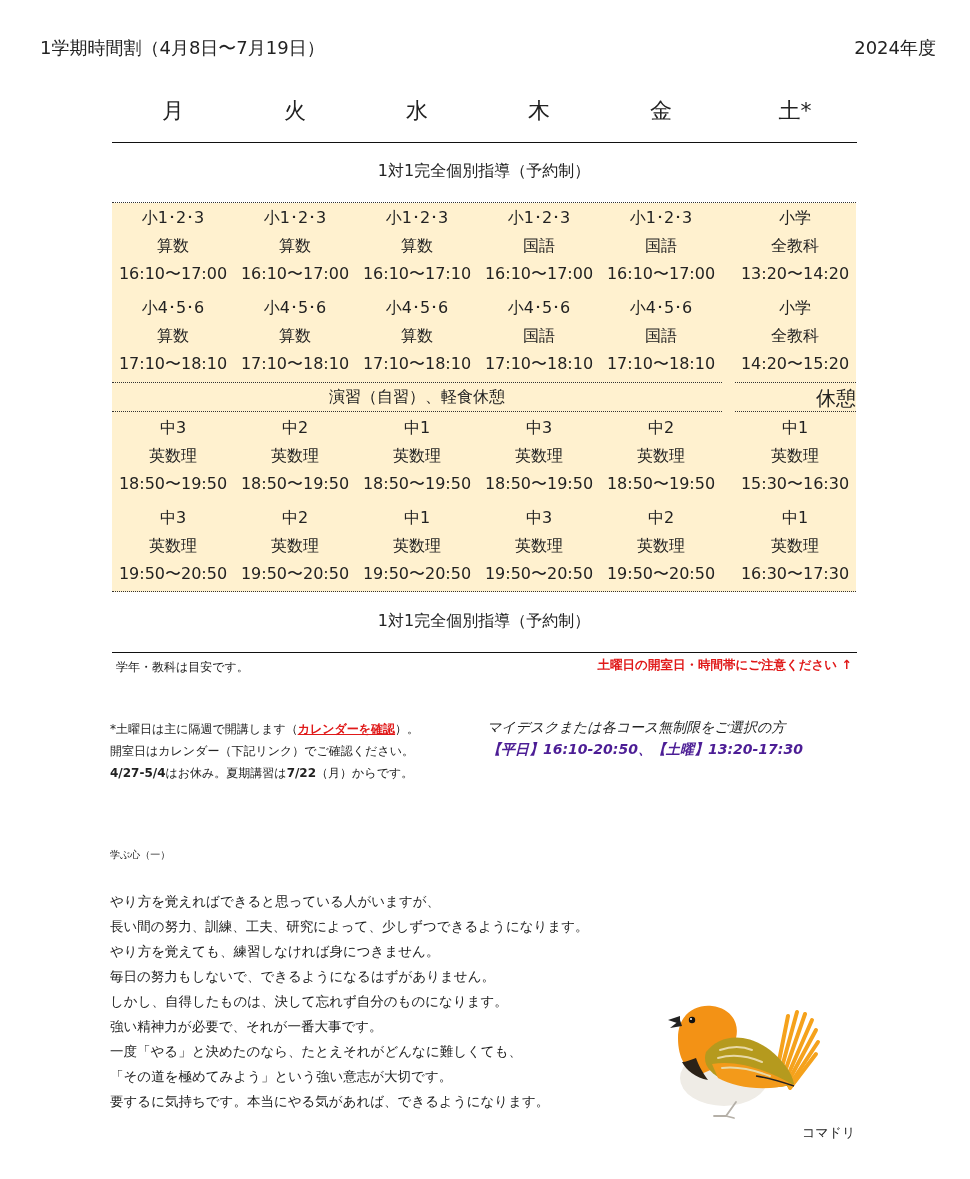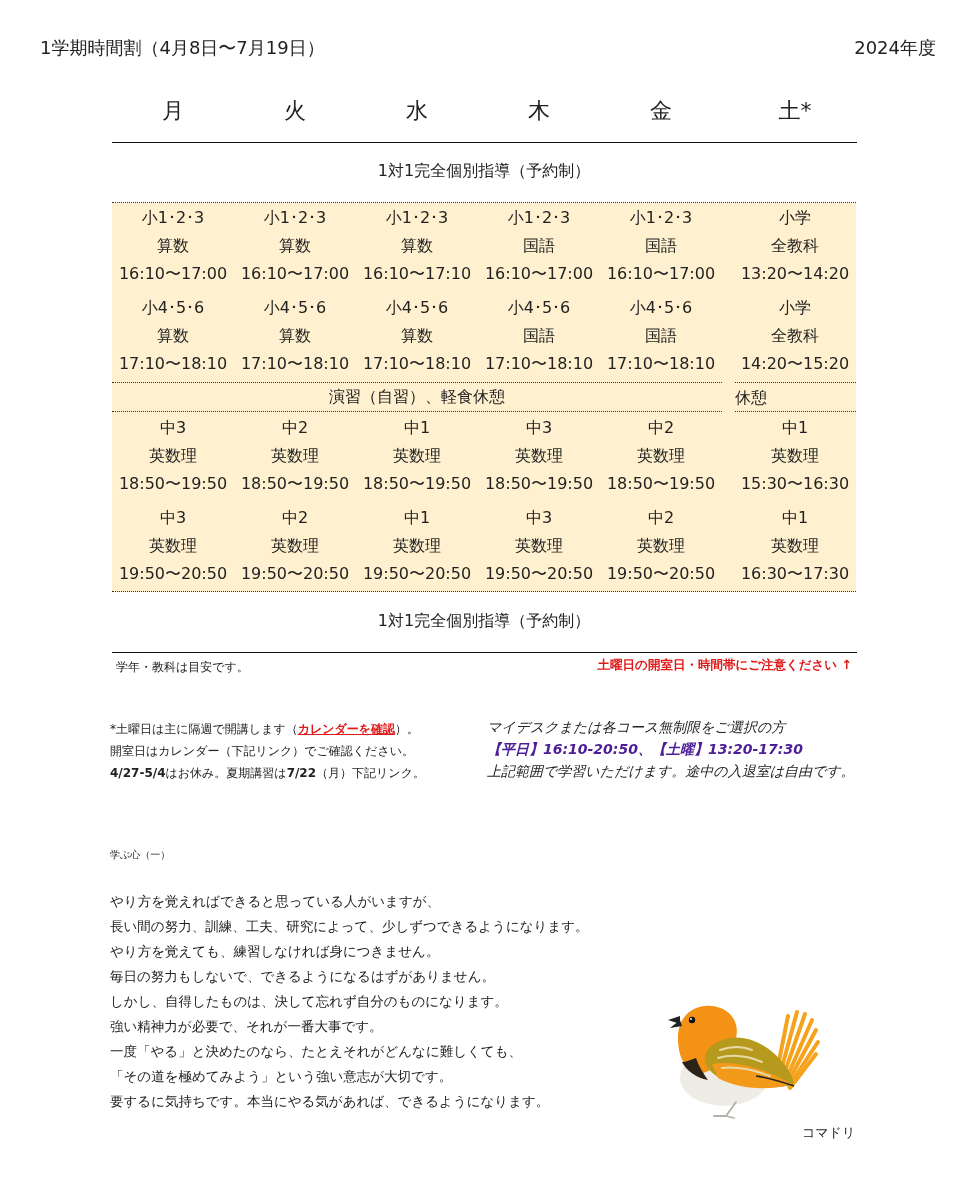--- a/index.html
+++ b/index.html
@@ -124,21 +124,21 @@
     <div>17:10〜18:10</div>
   </div>
   <div class="cell" style="left:734px; top:294px">
     <div>小学</div>
     <div>全教科</div>
     <div>14:20〜15:20</div>
   </div>
 </div>
 
 <div class="abs" style="left:112px; top:384px; width:610px; text-align:center; font-size:16px; line-height:26px;">演習（自習）、軽食休憩</div>
-<div class="abs" style="left:735px; top:385px; width:121px; text-align:left; font-size:16px; line-height:26px;">休憩</div>
+<div class="abs" style="left:735px; top:385px; width:121px; text-align:right; font-size:20px; line-height:26px;">休憩</div>
 
 <div>
   <div class="cell" style="left:112px; top:414px">
     <div>中3</div>
     <div>英数理</div>
     <div>18:50〜19:50</div>
   </div>
   <div class="cell" style="left:234px; top:414px">
     <div>中2</div>
     <div>英数理</div>
@@ -204,28 +204,27 @@
 
 <div class="abs note-small" style="left:116px; top:659px;">学年・教科は目安です。</div>
 <div class="red-note">土曜日の開室日・時間帯にご注意ください ↑</div>
 
 <div class="abs notes-left">
   <div>
     <span>*土曜日は主に隔週で開講します（</span><span class="link">カレンダーを確認</span><span>）。</span>
   </div>
   <div>開室日はカレンダー（下記リンク）でご確認ください。</div>
   <div>
-    <span class="bold">4/27-5/4</span><span>はお休み。夏期講習は</span><span class="bold">7/22</span><span>（月）下記リンク。</span>
+    <span class="bold">4/27-5/4</span><span>はお休み。夏期講習は</span><span class="bold">7/22</span><span>（月）からです。</span>
   </div>
 </div>
 
 <div class="abs notes-right">
   <div>マイデスクまたは各コース無制限をご選択の方</div>
   <div class="orange">【平日】16:10-20:50、【土曜】13:20-17:30</div>
-  <div>上記範囲で学習いただけます。途中の入退室は自由です。</div>
 </div>
 
 <div class="abs essay-title">学ぶ心（一）</div>
 <div class="abs essay">
   <div>やり方を覚えればできると思っている人がいますが、</div>
   <div>長い間の努力、訓練、工夫、研究によって、少しずつできるようになります。</div>
   <div>やり方を覚えても、練習しなければ身につきません。</div>
   <div>毎日の努力もしないで、できるようになるはずがありません。</div>
   <div>しかし、自得したものは、決して忘れず自分のものになります。</div>
   <div>強い精神力が必要で、それが一番大事です。</div>

